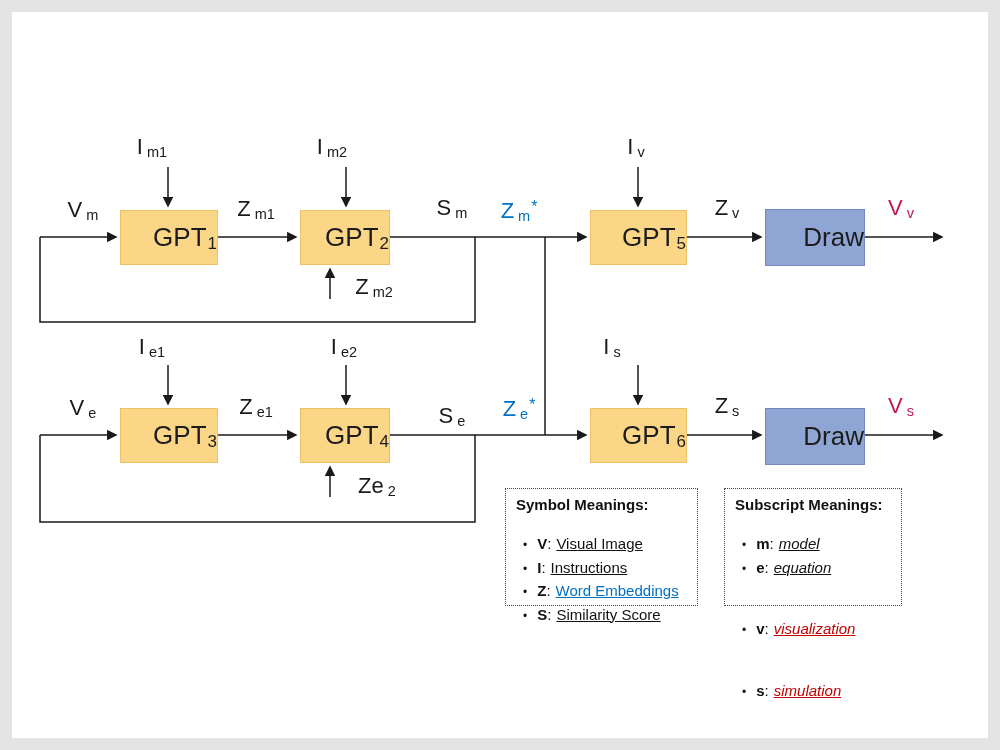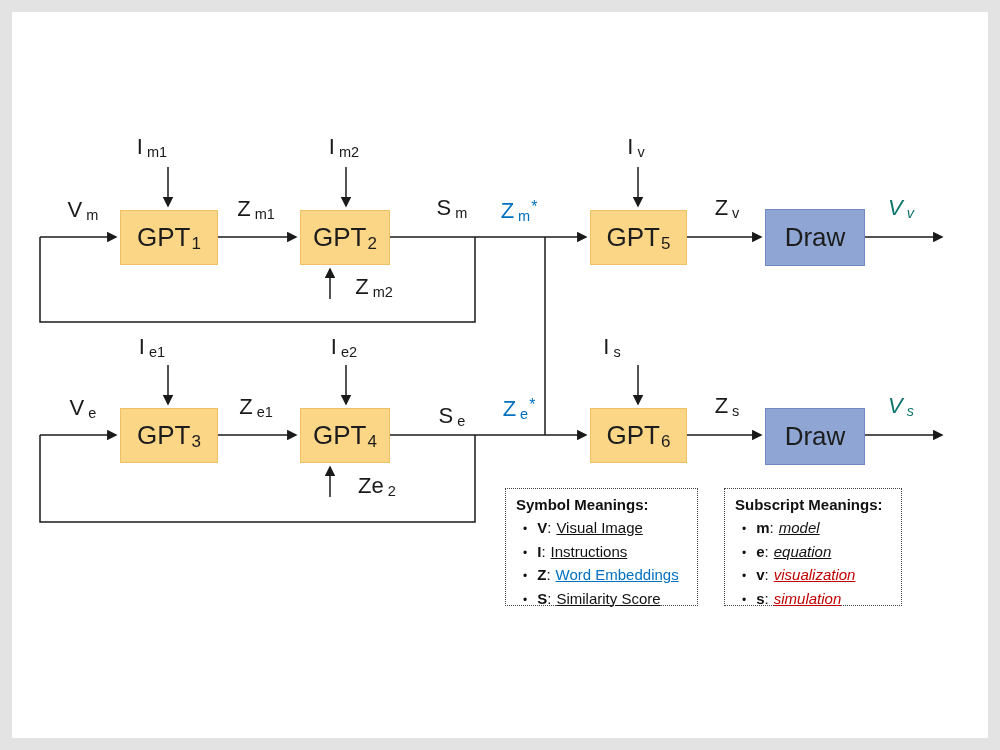--- a/index.html
+++ b/index.html
@@ -9,52 +9,52 @@
     background: #e3e3e3;
     font-family: "Liberation Sans", sans-serif;
     color: #1a1a1a;
   }
   .page { position: relative; width: 1000px; height: 750px; overflow: hidden; }
   .canvas { position: absolute; left: 12px; top: 12px; right: 12px; bottom: 12px; background: #ffffff; }
   .wires { position: absolute; left: 0; top: 0; width: 1000px; height: 750px; }
 
   .box {
     position: absolute;
-    display: flex; align-items: center; justify-content: center;
+    display: flex; align-items: center; justify-content: flex-end;
     font-size: 26px; color: #1c1c1c; white-space: nowrap;
   }
   .gpt  { background: #FBD687; border: 1px solid #eec066; }
   .draw { background: #8FA6D4; border: 1.5px solid #7189c0; }
   .boxsub { font-size: 17px; position: relative; top: 6px; margin-left: 1px; }
 
   .dlabel {
     position: absolute;
     transform: translate(-50%, -50%);
     font-size: 22px; white-space: nowrap; color: #1a1a1a;
   }
   .dlabel .sub { font-size: 0.66em; position: relative; top: 0.24em; margin-left: 4px; }
   .dlabel .sup { font-size: 0.72em; position: relative; top: -0.38em; margin-left: 1px; }
   .blue-bold { color: #0070C0; font-weight: normal; }
-  .red-label { color: #0f766e; font-style: italic; }
+  .red-label { color: #be185d; }
 
   .legend {
     position: absolute;
     background: #ffffff;
     border: 1.5px dotted #444;
     padding: 7px 10px 8px 10px;
     font-size: 15px; color: #111;
   }
-  .legend-title { font-weight: bold; margin-bottom: 4px; }
+  .legend-title { font-weight: bold; margin-bottom: 20px; }
   .legend-item { display: flex; align-items: baseline; line-height: 21.5px; padding-left: 7px; white-space: nowrap; }
   .bullet { font-size: 12px; margin-right: 10px; }
   .sym { font-weight: bold; }
   .desc { margin-left: 5px; text-decoration: underline; }
   .ital { font-style: italic; }
   .blue-text { color: #0070C0; text-align: center; }
-  .red-text { color: #C00000; }
+  .red-text { color: #C00000; margin-top: 38px; }
 </style>
 </head>
 <body>
 
 <div class="page">
   <div class="canvas"></div>
 
   <svg class="wires" viewBox="0 0 1000 750">
     <defs>
       <marker id="arr" viewBox="0 0 10 10" refX="8.5" refY="5" markerWidth="7" markerHeight="7" orient="auto-start-reverse">
@@ -116,21 +116,21 @@
       <span>GPT</span>
       <span class="boxsub">6</span>
     </div>
   <div class="box draw" style="left:765px;top:408px;width:100px;height:57px">
       <span>Draw</span>
     </div>
 
   <div class="dlabel" style="left:83px;top:210px"><span>V</span><span class="sub">m</span></div>
   <div class="dlabel" style="left:152px;top:147px"><span>I</span><span class="sub">m1</span></div>
   <div class="dlabel" style="left:256px;top:209px"><span>Z</span><span class="sub">m1</span></div>
-  <div class="dlabel" style="left:344px;top:147px"><span>I</span><span class="sub">m2</span></div>
+  <div class="dlabel" style="left:332px;top:147px"><span>I</span><span class="sub">m2</span></div>
   <div class="dlabel" style="left:374px;top:287px"><span>Z</span><span class="sub">m2</span></div>
   <div class="dlabel" style="left:452px;top:208px"><span>S</span><span class="sub">m</span></div>
   <div class="dlabel blue-bold" style="left:519px;top:211px"><span>Z</span><span class="sub">m</span><span class="sup">*</span></div>
   <div class="dlabel" style="left:636px;top:147px"><span>I</span><span class="sub">v</span></div>
   <div class="dlabel" style="left:727px;top:208px"><span>Z</span><span class="sub">v</span></div>
   <div class="dlabel red-label" style="left:901px;top:208px"><span>V</span><span class="sub">v</span></div>
 
   <div class="dlabel" style="left:83px;top:408px"><span>V</span><span class="sub">e</span></div>
   <div class="dlabel" style="left:152px;top:347px"><span>I</span><span class="sub">e1</span></div>
   <div class="dlabel" style="left:256px;top:407px"><span>Z</span><span class="sub">e1</span></div>

